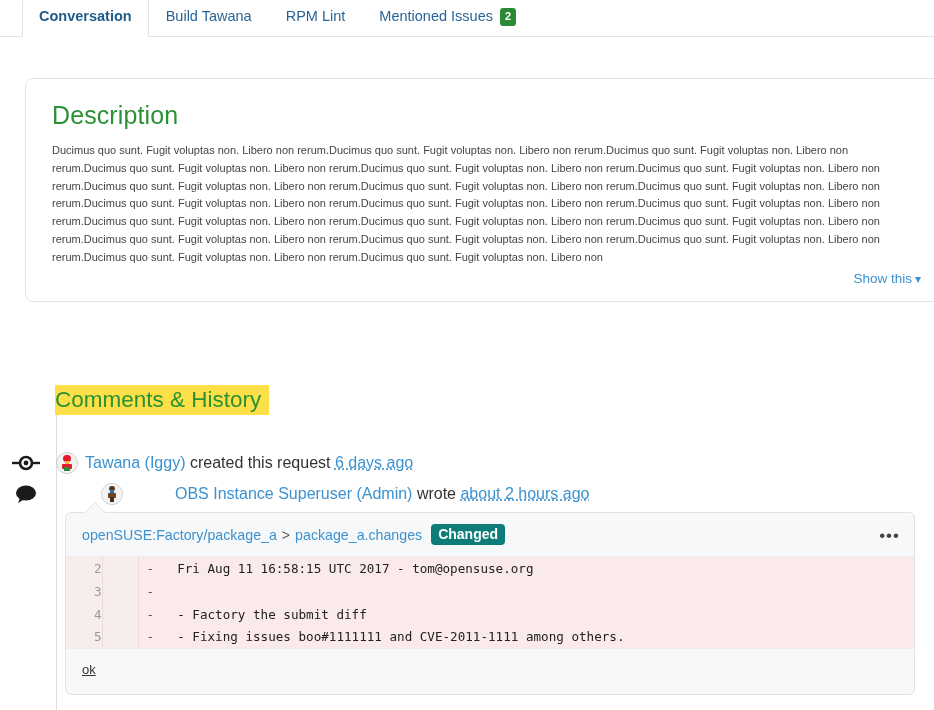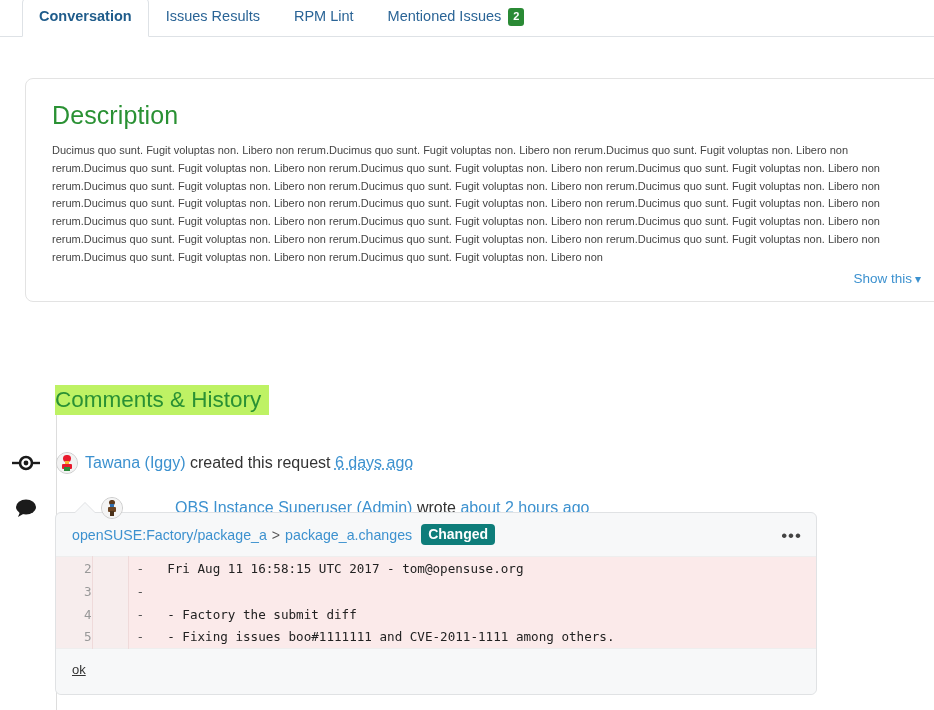--- a/index.html
+++ b/index.html
@@ -109,32 +109,32 @@
     width: 1px;
     height: 325px;
     background: #dddddd;
   }
   .ch-title {
     position: absolute;
     left: 55px;
     top: 0px;
     color: #2a9134;
     font-size: 22.5px;
-    background: #bef264;
+    background: #fde047;
     padding: 2px 8px 2px 0;
   }
 
   .row {
     position: absolute;
     left: 0;
     display: flex;
     align-items: flex-start;
   }
   .row-created { top: 67px; }
-  .row-comment { top: 112px; gap: 45px; }
+  .row-comment { top: 98px; gap: 45px; }
 
   .marker {
     position: relative;
     width: 56px;
     height: 22px;
     flex: 0 0 56px;
   }
   
   .icon-commit {
     position: absolute;
@@ -166,23 +166,23 @@
     color: #333333;
     line-height: 22px;
     white-space: nowrap;
   }
   .link-user { color: #3c91cf; text-decoration: none; cursor: pointer; }
   .link-time { color: #3c91cf; text-decoration: underline; text-decoration-style: dotted; cursor: pointer; }
 
   
   .comment-box {
     position: absolute;
-    left: 55px;
+    left: 65px;
     top: 127px;
-    width: 762px;
+    width: 850px;
     background: #f7f8f9;
     border: 1px solid #e0e2e4;
     border-radius: 6px;
   }
   .comment-box:before, .comment-box:after {
     content: "";
     position: absolute;
     width: 0; height: 0;
     border-style: solid;
   }
@@ -275,21 +275,21 @@
   }
 </style>
 </head>
 <body>
 
 <div class="tabbar">
   <div class="tab active">
     <span>Conversation</span>
   </div>
   <div class="tab">
-    <span>Issues Results</span>
+    <span>Build Tawana</span>
   </div>
   <div class="tab">
     <span>RPM Lint</span>
   </div>
   <div class="tab">
     <span>Mentioned Issues</span>
     <span class="badge-count">2</span>
   </div>
 </div>
 

